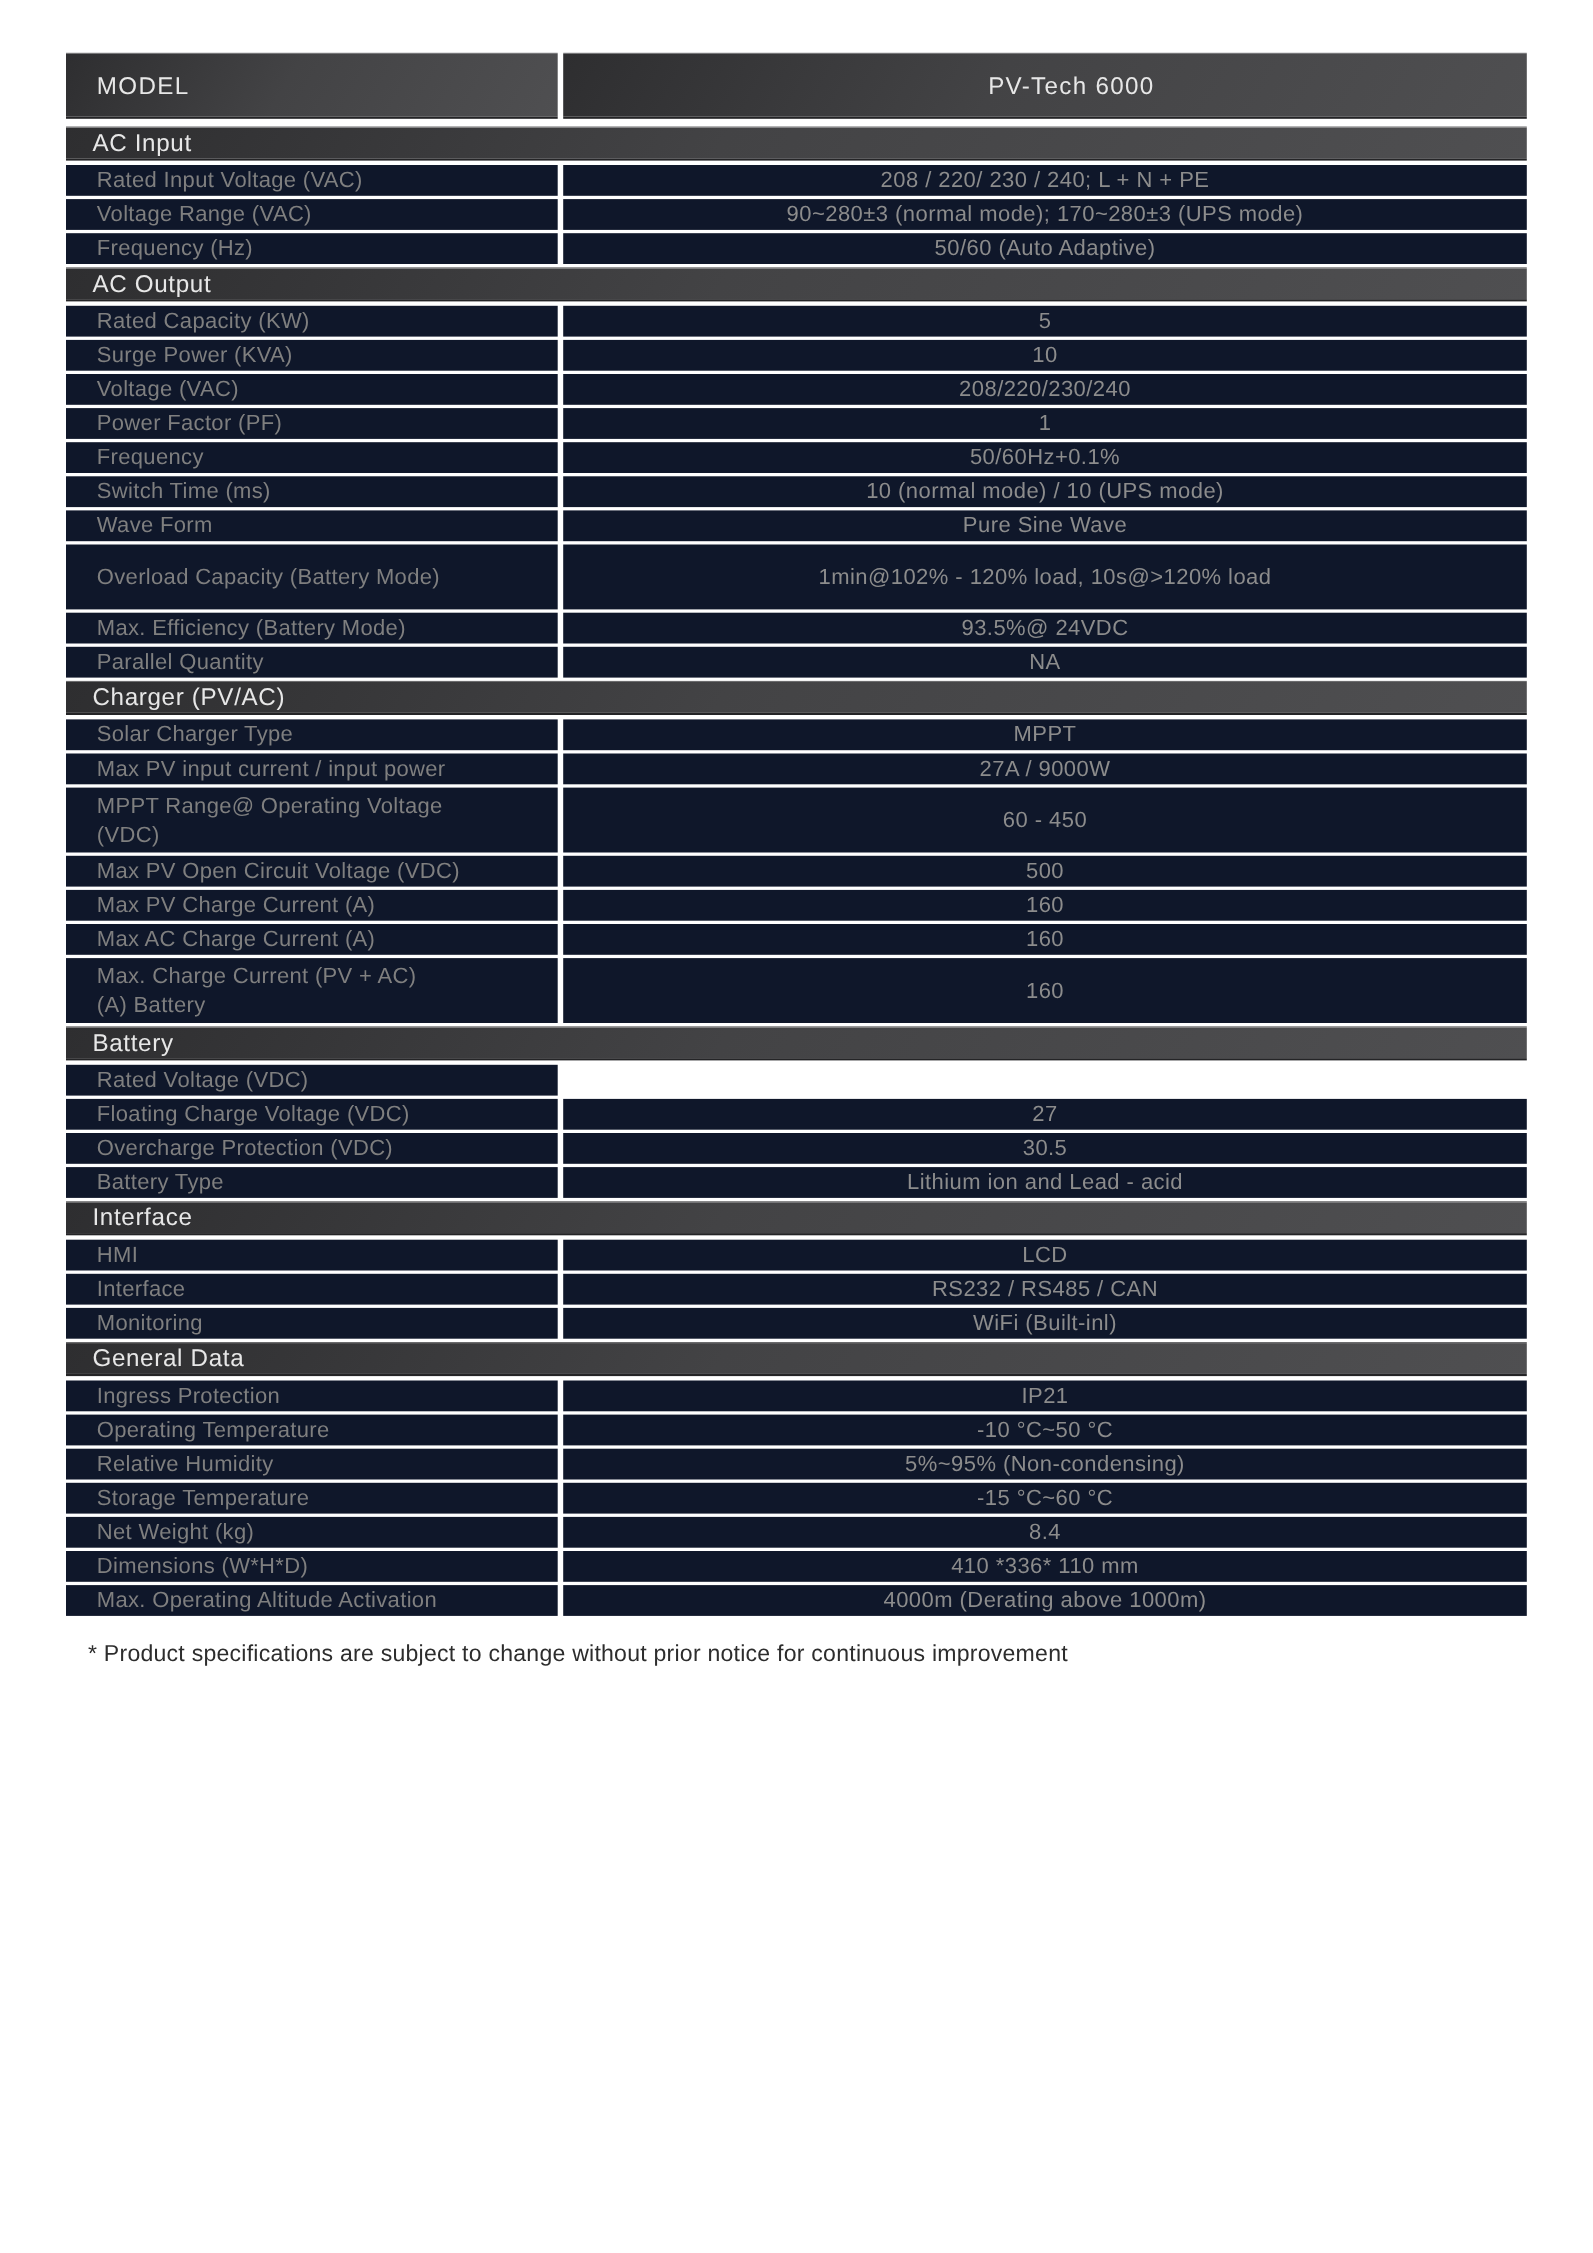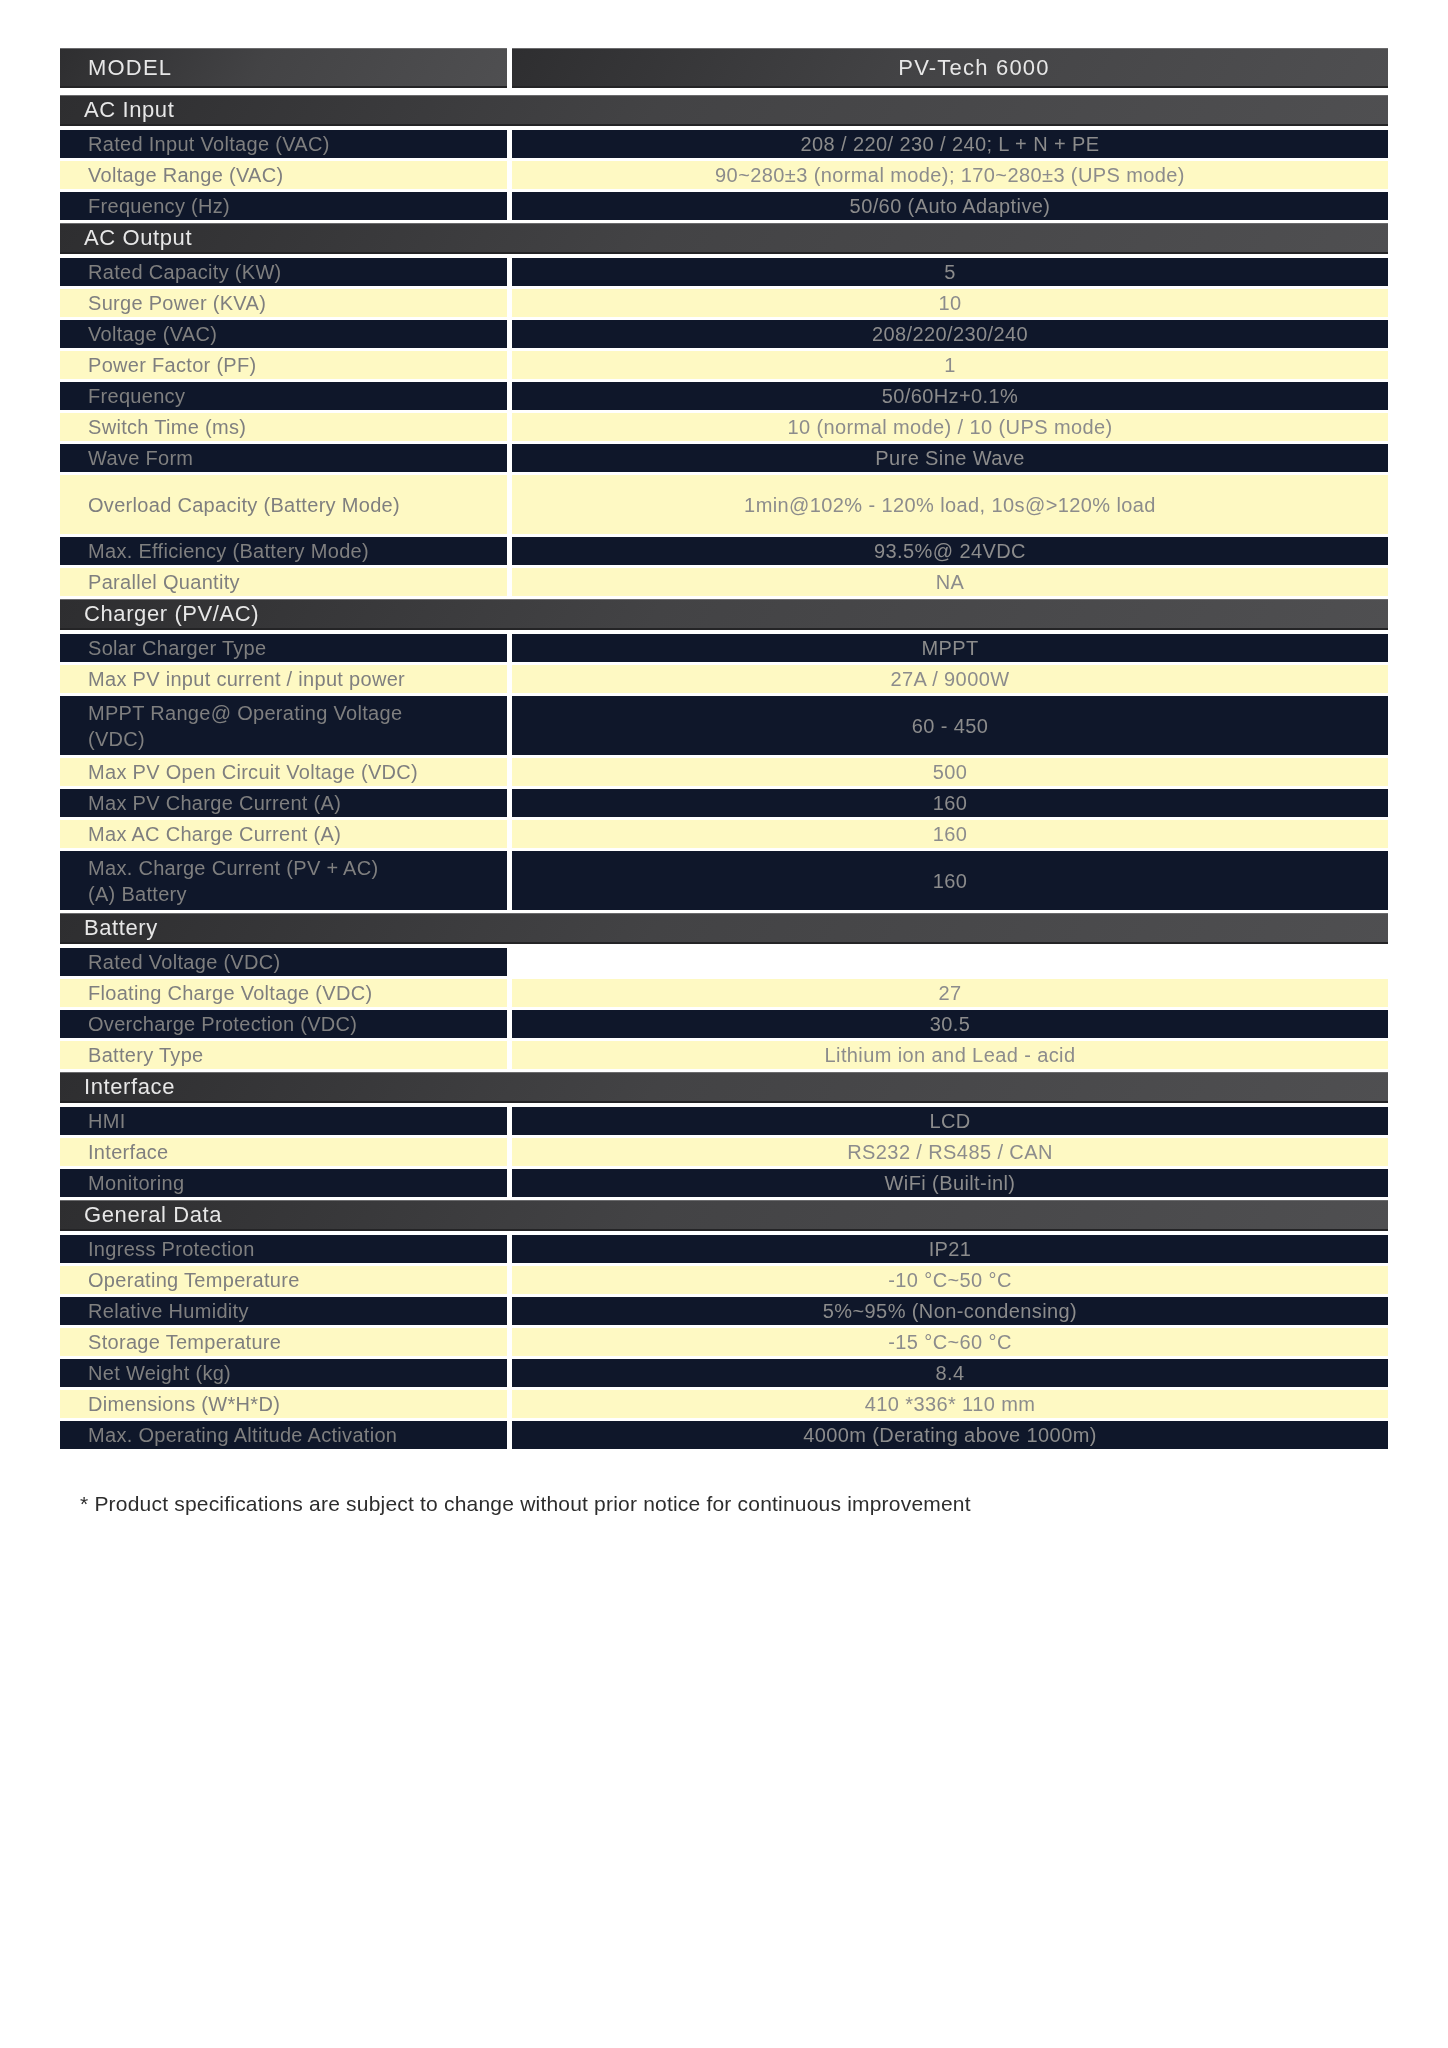--- a/index.html
+++ b/index.html
@@ -2,21 +2,21 @@
 <html><head>
 <meta charset="utf-8">
 <style>
   html,body{margin:0;padding:0;background:#ffffff;}
   body{
     width:1448px;height:2048px;position:relative;overflow:hidden;
     font-family:"Liberation Sans", sans-serif;
     -webkit-font-smoothing:antialiased;
   }
   .spec-table{position:absolute;left:60px;top:48px;width:1328px;}
-  .hdr{display:flex;gap:5px;height:40px;margin-bottom:7px;justify-content:flex-end;}
+  .hdr{display:flex;gap:5px;height:60px;margin-bottom:7px;justify-content:flex-end;}
   .dark{
     background:linear-gradient(120deg,#2e2e30 0%,#434345 45%,#4f4f51 100%);
     border-top:1px solid #6b6b6d;
     border-bottom:2px solid #242426;
     box-sizing:border-box;
     color:#e7e7e7;
     padding-left:48px;
   }
   .hdr-cell{display:flex;align-items:center;font-size:22px;letter-spacing:1.2px;}
   .hdr-label{width:447px;padding-left:28px;box-sizing:border-box;}
@@ -26,21 +26,21 @@
     padding-left:24px;font-size:22px;letter-spacing:0.6px;
     margin-bottom:4px;
   }
   .rows{margin-bottom:1px;}
   .row{display:flex;gap:5px;margin-bottom:3px;min-height:28px;}
   .row.tall{min-height:59px;}
   .cell{display:flex;align-items:center;font-size:20px;box-sizing:border-box;line-height:1.3;}
   .cell.label{width:447px;padding-left:28px;padding-right:12px;color:#7f7f7f;white-space:pre-line;letter-spacing:0.3px;}
   .cell.value{flex:1;justify-content:center;text-align:center;color:#8c8c8c;letter-spacing:0.4px;}
   .row.gray .cell{background:#0f172a;}
-  .row.white .cell{background:#fef9c3;}
+  .row.white .cell{background:#0f172a;}
   .footnote{
     position:absolute;left:80px;top:1492px;width:1300px;
     font-size:21px;color:#2d2d2d;letter-spacing:0.2px;
   }
 </style>
 </head>
 <body>
 
 <div class="spec-table">
   <div class="hdr">

